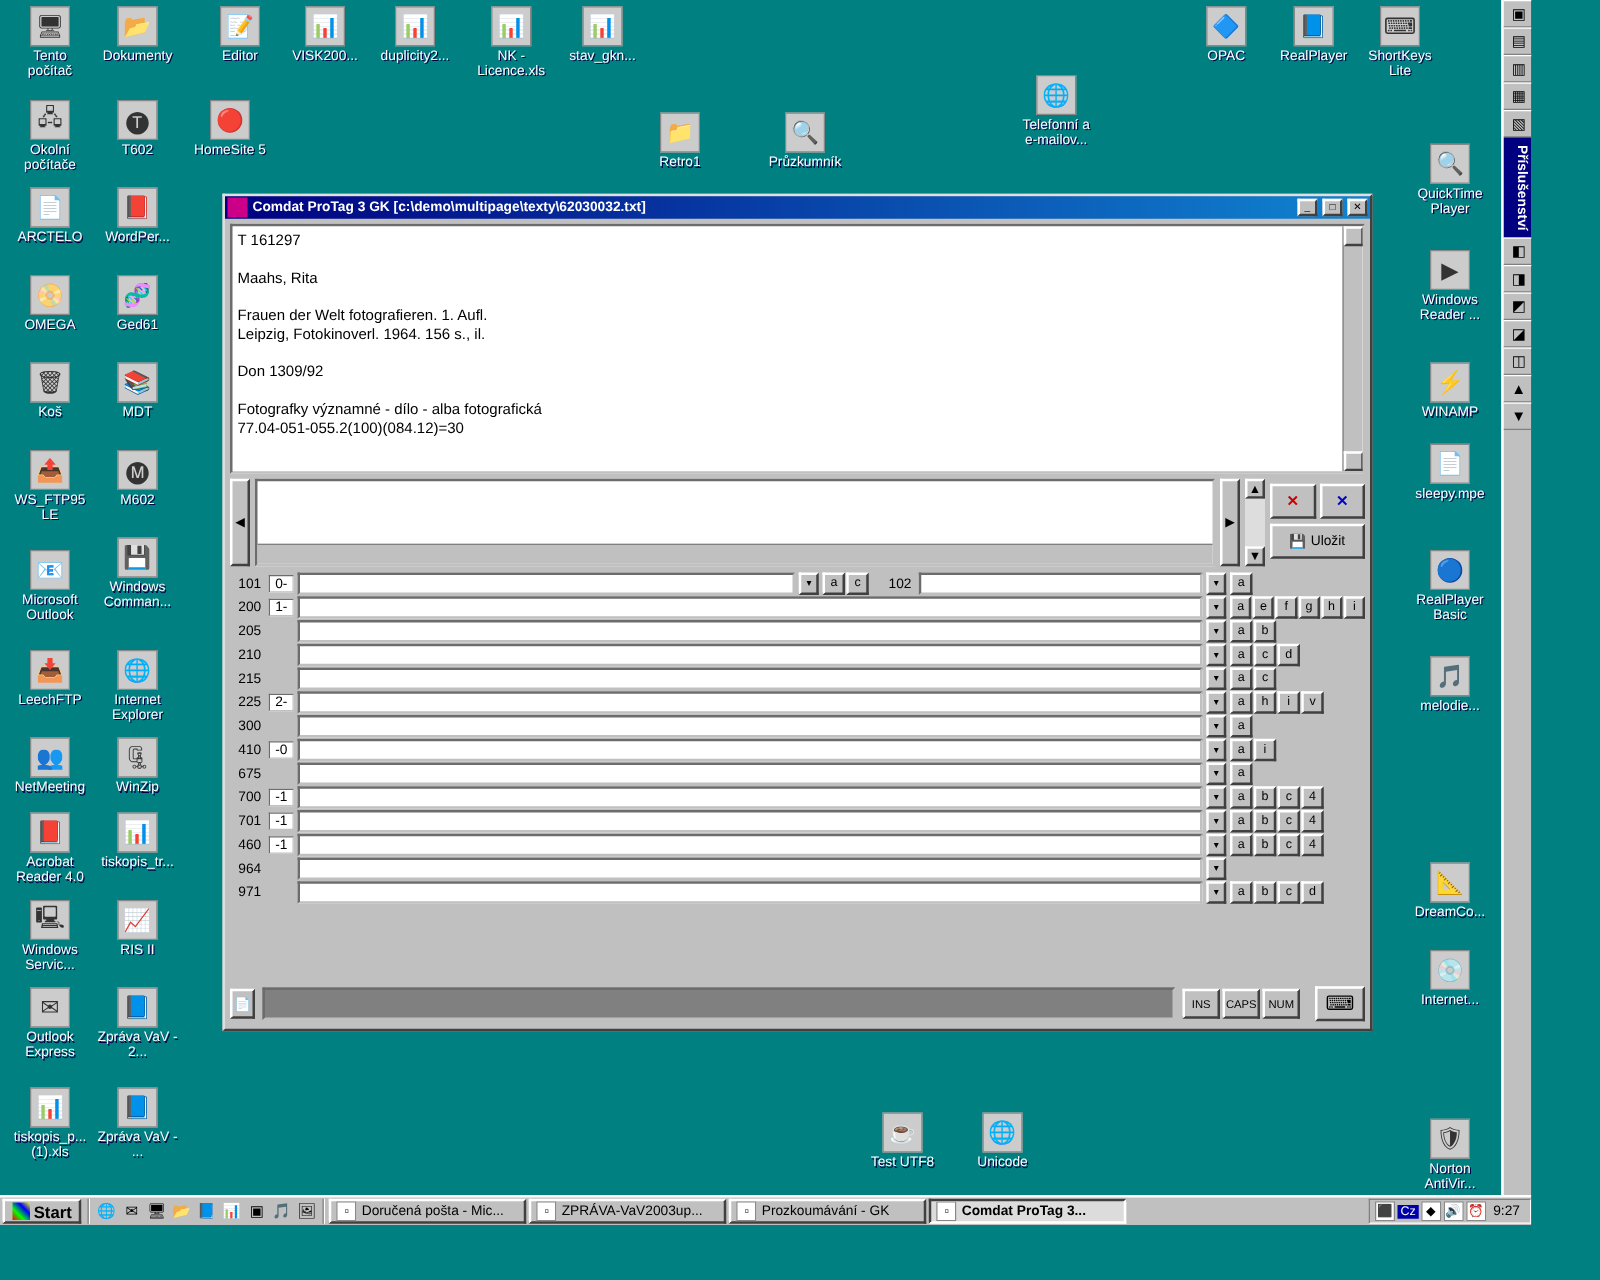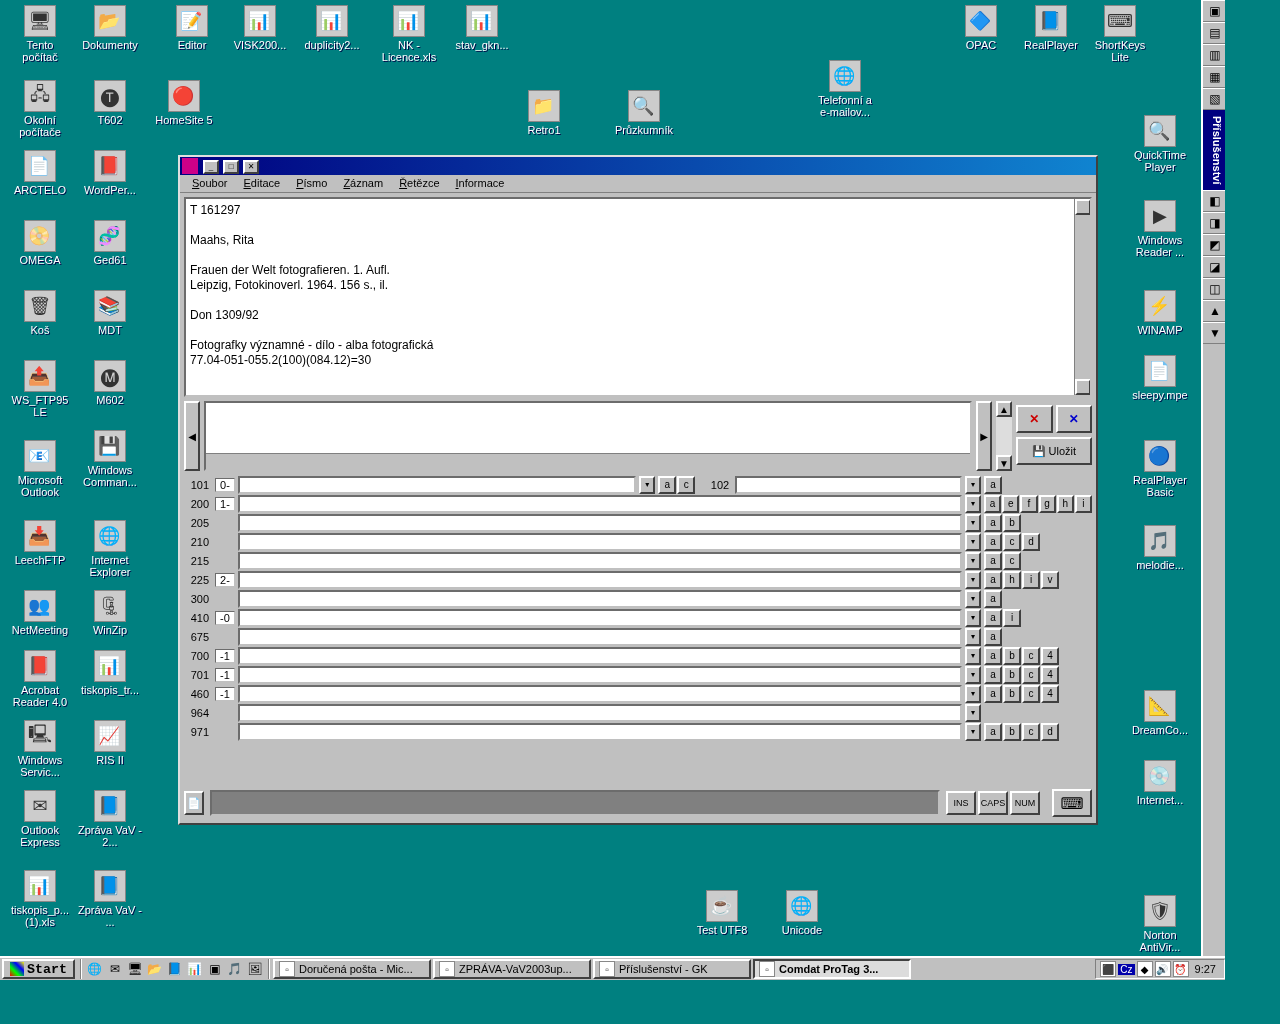--- a/index.html
+++ b/index.html
@@ -203,21 +203,21 @@
 
 
 .taskbar {
   position:absolute; bottom:0; left:0; right:0; height:24px;
   background:#c0c0c0; border-top:2px solid #fff;
   display:flex; align-items:center;
 }
 .taskbar .start-btn {
   height:20px; padding:0 6px;
   background:#c0c0c0; border:2px solid; border-color:#fff #404040 #404040 #fff;
-  font-weight:bold; display:flex; align-items:center; gap:3px; margin:0 2px;font-family:Liberation Mono, monospace;
+  font-weight:bold; display:flex; align-items:center; gap:3px; margin:0 2px;
 }
 .taskbar .ql { width:18px; height:18px; border:1px solid transparent; display:flex;align-items:center;justify-content:center; font-size:12px; margin:0 1px;}
 .taskbar .sep { width:2px; height:20px; border-left:1px solid #808080; border-right:1px solid #fff; margin:0 3px;}
 .taskbar .task-btn {
   height:20px; flex: 0 0 158px;
   background:#c0c0c0; border:2px solid; border-color:#fff #404040 #404040 #fff;
   display:flex; align-items:center; padding:0 4px; gap:4px;
   overflow:hidden; white-space:nowrap; margin-right:2px;
 }
 .taskbar .task-btn.active { border-color:#404040 #fff #fff #404040; background:#dcdcdc; font-weight:bold;}
@@ -441,34 +441,27 @@
   <div class="tcell">◩</div>
   <div class="tcell">◪</div>
   <div class="tcell">◫</div>
   <div class="tcell">▲</div>
   <div class="tcell">▼</div>
 </div>
 
 <div class="app-window">
   <div class="titlebar">
     <div class="t-ico"></div>
+    <div class="t-text">Comdat ProTag 3 GK [c:\demo\multipage\texty\62030032.txt]</div>
     <div class="t-btns">
       <button>_</button>
       <button>□</button>
       <button>✕</button>
     </div>
   </div>
-  <div class="menubar" id="menubar">
-      <span><u>S</u>oubor</span>
-      <span><u>E</u>ditace</span>
-      <span><u>P</u>ísmo</span>
-      <span><u>Z</u>áznam</span>
-      <span><u>Ř</u>etězce</span>
-      <span><u>I</u>nformace</span>
-    </div>
 
   <div class="text-area-wrap">
     <div class="text-area"><span>T 161297
 
 Maahs, Rita
 
 Frauen der Welt fotografieren. 1. Aufl.
 Leipzig, Fotokinoverl. 1964. 156 s., il.
 
 Don 1309/92
@@ -693,21 +686,21 @@
       <div class="task-btn">
         <div class="tico">▫</div>
         <span>Doručená pošta - Mic...</span>
       </div>
       <div class="task-btn">
         <div class="tico">▫</div>
         <span>ZPRÁVA-VaV2003up...</span>
       </div>
       <div class="task-btn">
         <div class="tico">▫</div>
-        <span>Příslušenství - GK</span>
+        <span>Prozkoumávání - GK</span>
       </div>
       <div class="task-btn active">
         <div class="tico">▫</div>
         <span>Comdat ProTag 3...</span>
       </div>
     </div>
   <div class="tray">
     <div class="tico">⬛</div>
     <span style="background:#00a;color:#fff;padding:0 2px;font-size:10px;">Cz</span>
     <div class="tico">◆</div>

